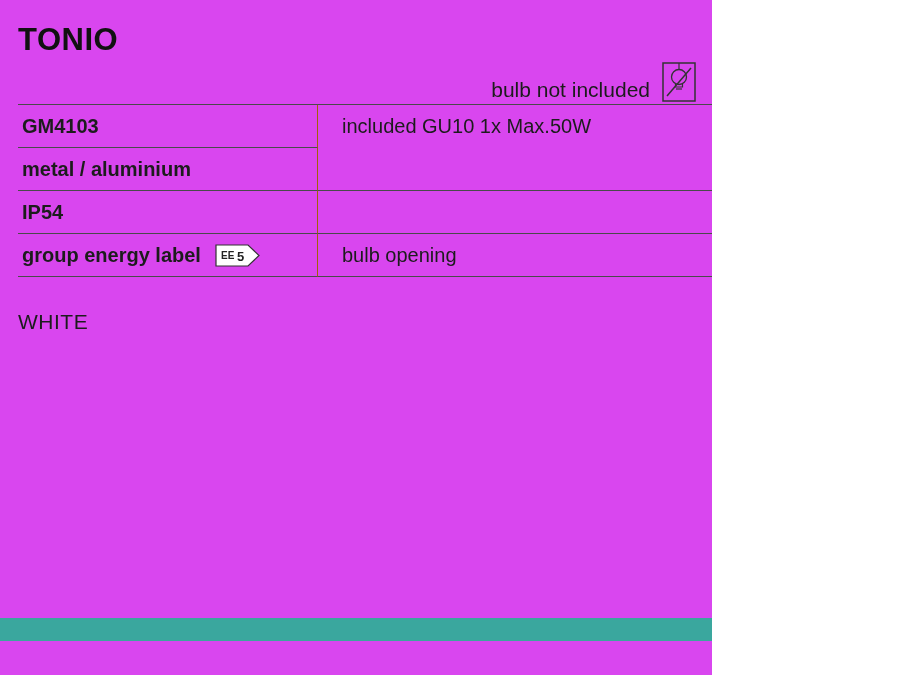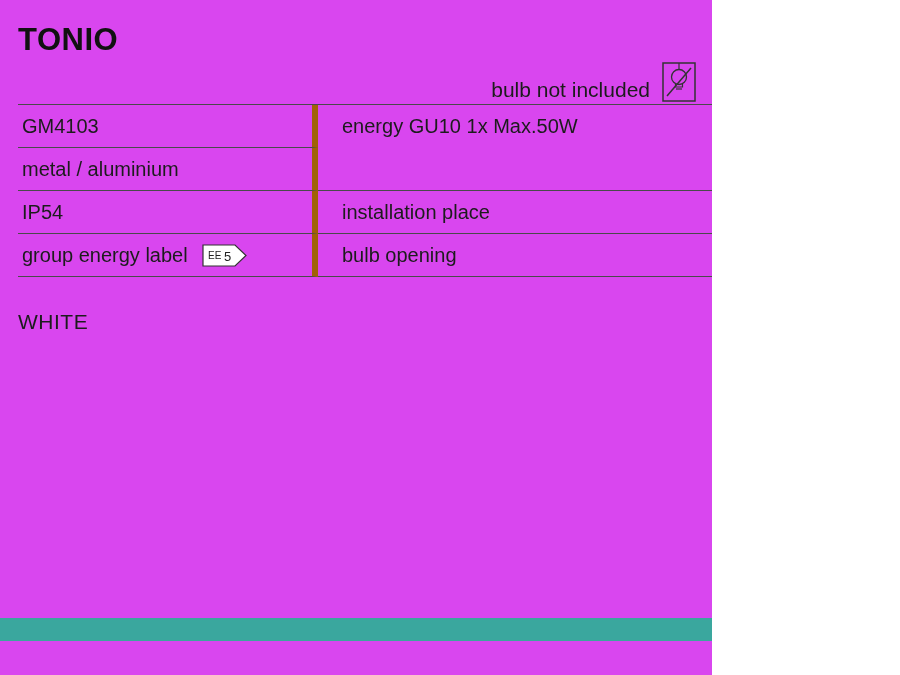--- a/index.html
+++ b/index.html
@@ -18,21 +18,21 @@
   .bulb-note-text{font-size:21px;color:#1c1c1c;}
   .spec-table{
     position:absolute;left:18px;top:104px;width:862px;
     display:grid;grid-template-columns:300px 1fr;grid-template-rows:repeat(4,43px);
     border-top:1px solid #4a4a4a;
   }
   .cell{
     display:flex;align-items:center;font-size:20px;color:#1c1c1c;
     border-bottom:1px solid #4a4a4a;position:relative;box-sizing:border-box;
   }
-  .cell.leftcol{padding-left:4px;border-right:6px solid #a16207;}
+  .cell.leftcol{padding-left:4px;border-right:1px solid #a16207;font-weight:bold;}
   .cell.rightcol{padding-left:24px;}
   .cell.nobottom{border-bottom:none;}
   .row-icon{position:absolute;right:2px;top:50%;transform:translateY(-50%);line-height:0;}
   .badge{margin-left:14px;line-height:0;}
   .colour-heading{
     position:absolute;left:18px;top:310px;margin:0;
     font-size:21px;font-weight:400;letter-spacing:0.5px;color:#1c1c1c;
   }
   .swatch-row{position:absolute;left:18px;top:363px;display:flex;align-items:center;gap:28px;}
   .swatch{width:32px;height:32px;border:1px solid #999;background:#fff;box-sizing:border-box;}
@@ -69,38 +69,37 @@
         <path d="M13.5,21 L13.5,25 L20.5,25 L20.5,21" fill="none" stroke="#333" stroke-width="1.2"></path>
         <line x1="14" y1="27" x2="20" y2="27" stroke="#333" stroke-width="1.2"></line>
         <line x1="5" y1="34" x2="29" y2="6" stroke="#333" stroke-width="1.5"></line>
       </svg>
     </span>
   </div>
 
   <div class="spec-table">
     <div class="cell leftcol">GM4103</div>
     <div class="cell rightcol nobottom">
-      <span>energy GU10 1x Max.50W</span>
+      <span>included GU10 1x Max.50W</span>
       <span class="row-icon">
         <svg width="24" height="26" viewBox="0 0 24 26">
           <line x1="9" y1="2" x2="9" y2="8" stroke="#444" stroke-width="1.5"></line>
           <line x1="15" y1="2" x2="15" y2="8" stroke="#444" stroke-width="1.5"></line>
           <rect x="6" y="8" width="12" height="5" fill="none" stroke="#444" stroke-width="1.2"></rect>
           <polygon points="6,13 18,13 21,24 3,24" fill="none" stroke="#444" stroke-width="1.2"></polygon>
           <line x1="3" y1="24" x2="21" y2="24" stroke="#444" stroke-width="1.5"></line>
         </svg>
       </span>
     </div>
 
     <div class="cell leftcol">metal / aluminium</div>
     <div class="cell rightcol"></div>
 
     <div class="cell leftcol">IP54</div>
     <div class="cell rightcol">
-      <span>installation place</span>
       <span class="row-icon">
         <svg width="18" height="26" viewBox="0 0 18 26">
           <line x1="13.5" y1="1" x2="13.5" y2="25" stroke="#333" stroke-width="1.5"></line>
           <rect x="2" y="4" width="11" height="10" fill="#1c1c1c" stroke="none"></rect>
           <rect x="8" y="7" width="5" height="4" fill="#ffffff" stroke="none"></rect>
         </svg>
       </span>
     </div>
 
     <div class="cell leftcol">

